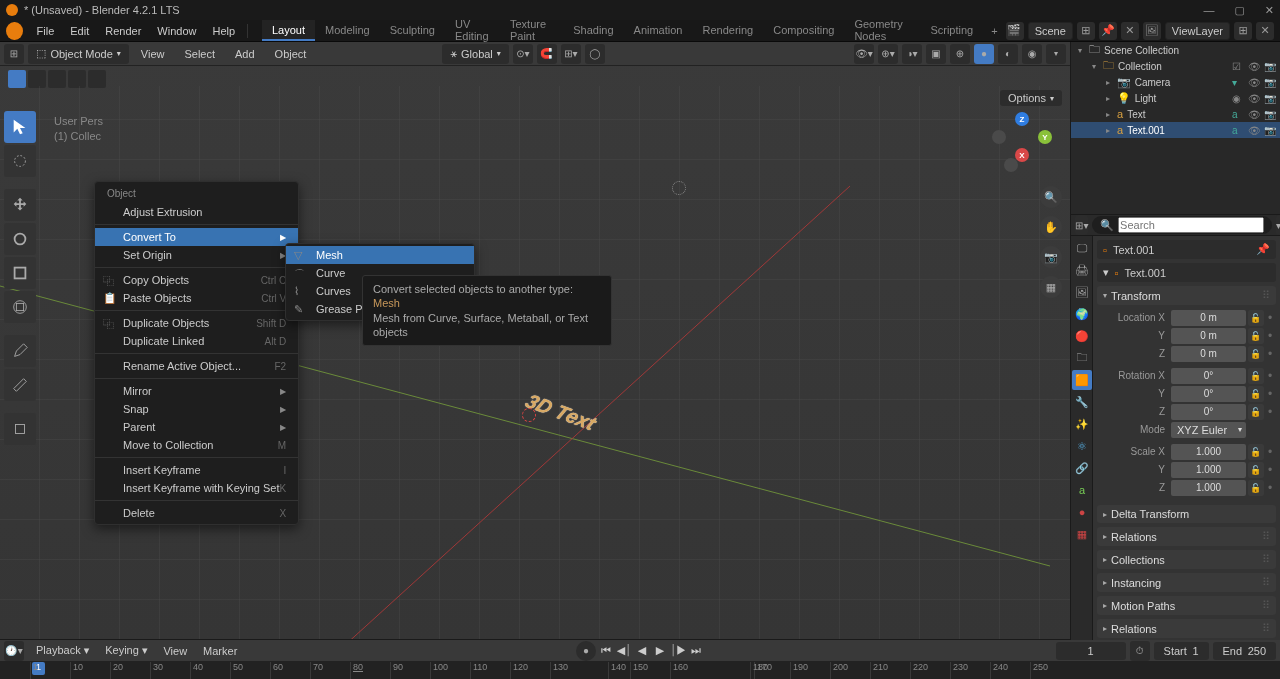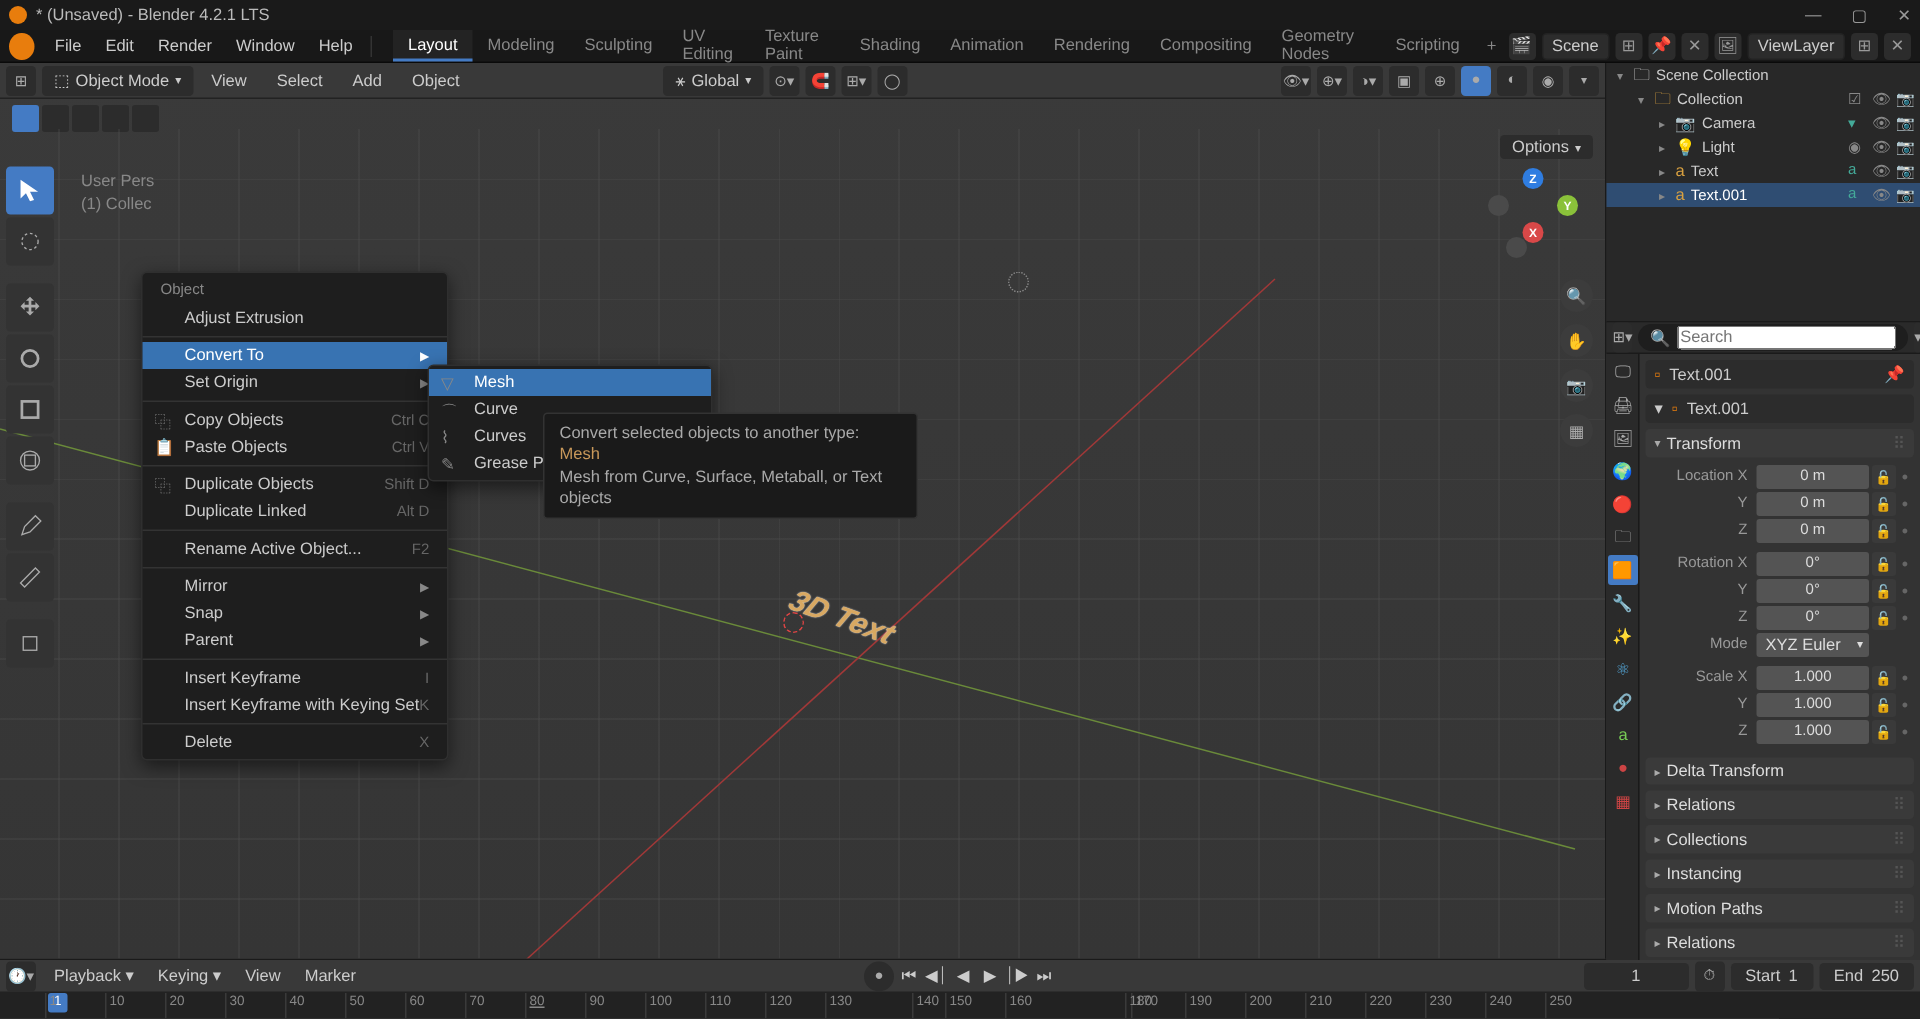--- a/index.html
+++ b/index.html
@@ -384,20 +384,24 @@
             <span class="arrow">▶</span>
           </div>
         <div class="ctx-item">
             <span>Snap</span>
             <span class="arrow">▶</span>
           </div>
         <div class="ctx-item">
             <span>Parent</span>
             <span class="arrow">▶</span>
           </div>
+        <div class="ctx-item">
+            <span>Move to Collection</span>
+            <span class="shortcut">M</span>
+          </div>
         <div class="ctx-sep"></div>
         <div class="ctx-item">
             <span>Insert Keyframe</span>
             <span class="shortcut">I</span>
           </div>
         <div class="ctx-item">
             <span>Insert Keyframe with Keying Set</span>
             <span class="shortcut">K</span>
           </div>
         <div class="ctx-sep"></div>

